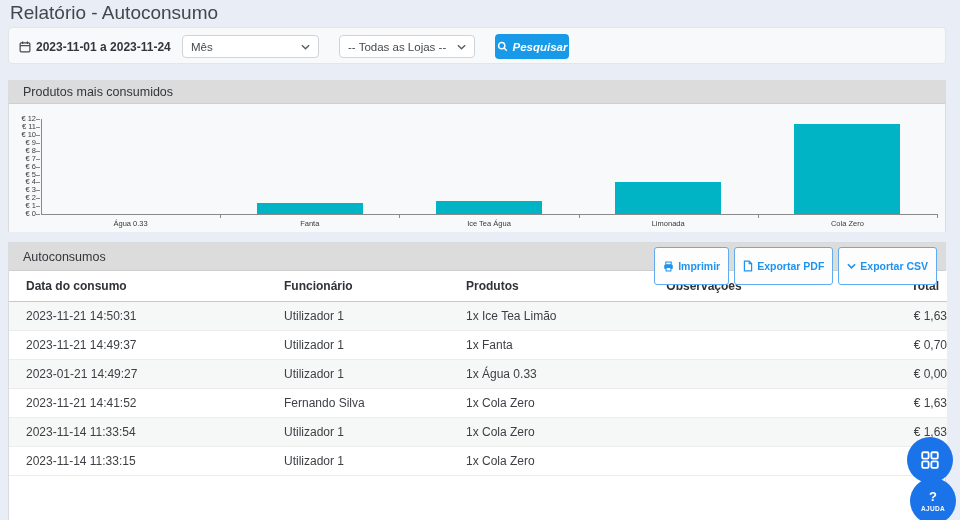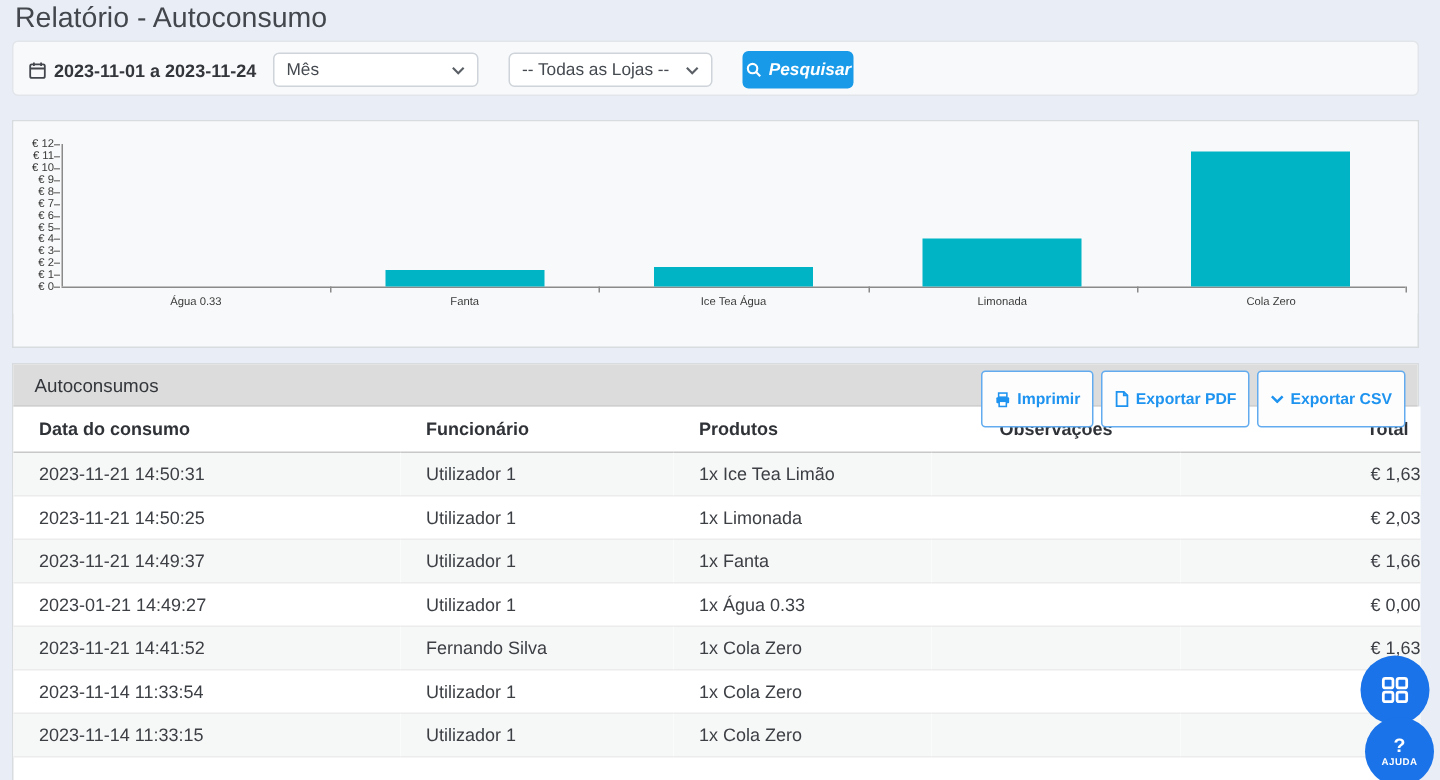--- a/index.html
+++ b/index.html
@@ -139,20 +139,23 @@
         <svg width="11" height="11" viewBox="0 0 14 14">
             <circle cx="6" cy="6" r="4" fill="none" stroke="#fff" stroke-width="1.8"></circle>
             <line x1="9" y1="9" x2="12.5" y2="12.5" stroke="#fff" stroke-width="1.8"></line>
           </svg>
       </span>
       <span>Pesquisar</span>
     </button>
   </div>
 
   <div class="panel panel-chart">
+    <div class="panel-head">
+      <span>Produtos mais consumidos</span>
+    </div>
     <div class="chart-body">
         <div class="yaxis-label" style="left: 1px; top: 106px;">€ 0</div>
         <div class="tick" style="left: 27px; top: 110px; width: 4px; height: 1px;"></div>
         <div class="yaxis-label" style="left: 1px; top: 98.1px;">€ 1</div>
         <div class="tick" style="left: 27px; top: 102.1px; width: 4px; height: 1px;"></div>
         <div class="yaxis-label" style="left: 1px; top: 90.2px;">€ 2</div>
         <div class="tick" style="left: 27px; top: 94.2px; width: 4px; height: 1px;"></div>
         <div class="yaxis-label" style="left: 1px; top: 82.3px;">€ 3</div>
         <div class="tick" style="left: 27px; top: 86.3px; width: 4px; height: 1px;"></div>
         <div class="yaxis-label" style="left: 1px; top: 74.4px;">€ 4</div>
@@ -245,32 +248,25 @@
       </thead>
       <tbody>
         <tr>
           <td>2023-11-21 14:50:31</td>
           <td>Utilizador 1</td>
           <td class="cell-products">1x Ice Tea Limão</td>
           <td class="cell-obs"></td>
           <td class="cell-total">€ 1,63</td>
         </tr>
         <tr>
-          <td>2023-11-21 14:50:25</td>
-          <td>Utilizador 1</td>
-          <td class="cell-products">1x Limonada</td>
-          <td class="cell-obs"></td>
-          <td class="cell-total">€ 2,03</td>
-        </tr>
-        <tr>
           <td>2023-11-21 14:49:37</td>
           <td>Utilizador 1</td>
           <td class="cell-products">1x Fanta</td>
           <td class="cell-obs"></td>
-          <td class="cell-total">€ 1,66</td>
+          <td class="cell-total">€ 0,70</td>
         </tr>
         <tr>
           <td>2023-01-21 14:49:27</td>
           <td>Utilizador 1</td>
           <td class="cell-products">1x Água 0.33</td>
           <td class="cell-obs"></td>
           <td class="cell-total">€ 0,00</td>
         </tr>
         <tr>
           <td>2023-11-21 14:41:52</td>

